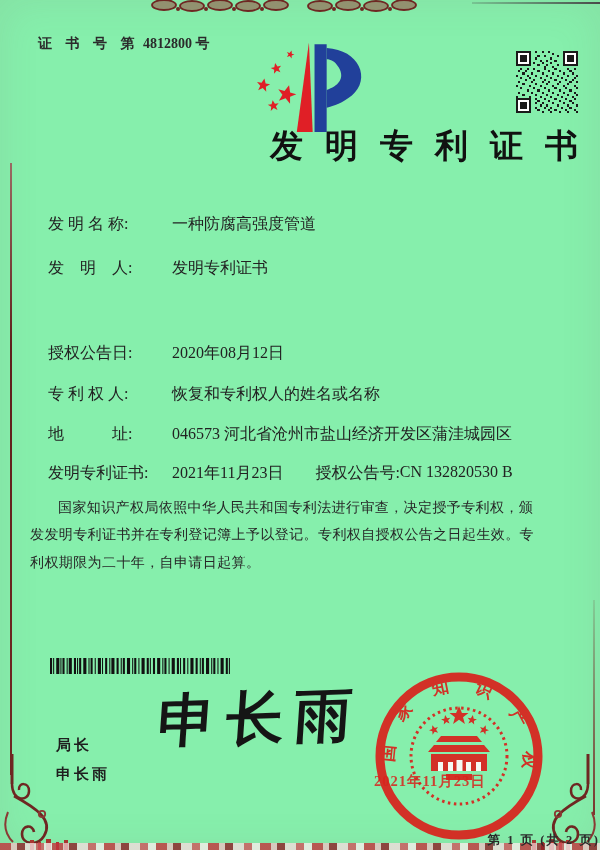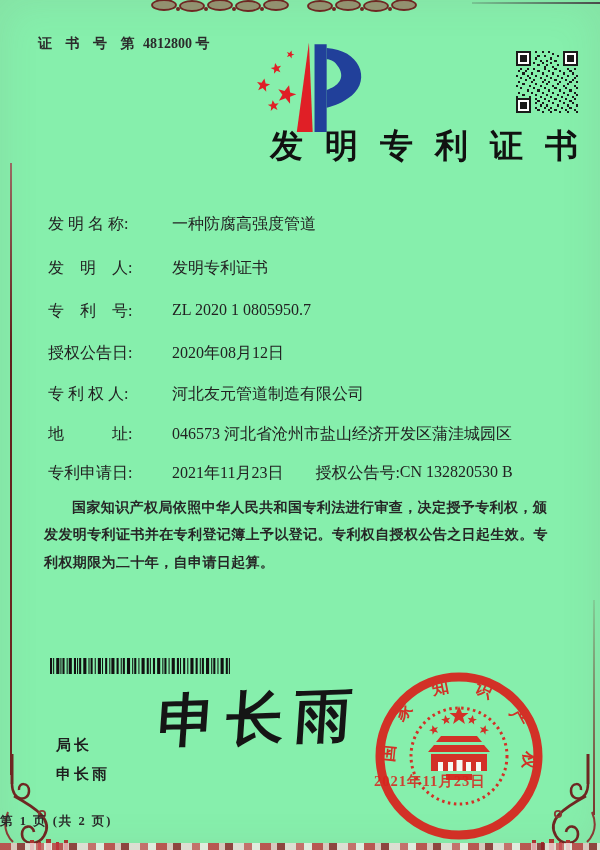--- a/index.html
+++ b/index.html
@@ -28,33 +28,33 @@
   .logo{position:absolute;left:238px;top:36px;}
   .qr{position:absolute;left:516px;top:50px;}
   .title{position:absolute;left:0;top:124px;width:100%;text-align:right;
     font-size:33px;font-weight:700;letter-spacing:22px;text-indent:22px;color:#111;}
   
   .field{position:absolute;left:48px;display:flex;font-size:16px;font-weight:400;color:#222;}
   .field .lbl{width:124px;flex:0 0 auto;white-space:pre;}
   .field .val{white-space:pre;}
   .field .lbl2{margin-left:32px;white-space:pre;}
   
-  .body-text{position:absolute;left:44px;top:494px;width:514px;
-    font-size:14px;line-height:1.95;letter-spacing:.4px;color:#262626;font-weight:700;}
+  .body-text{position:absolute;left:30px;top:494px;width:514px;
+    font-size:14px;line-height:1.95;letter-spacing:.4px;color:#262626;font-weight:400;}
   .body-text p{margin:0;text-indent:2em;}
   
   .barcode{position:absolute;left:50px;top:658px;}
   .signer{position:absolute;left:56px;top:731px;font-size:15px;font-weight:700;letter-spacing:3px;line-height:1.9;}
   .signature{position:absolute;left:158px;top:680px;font-size:58px;font-weight:600;
     letter-spacing:10px;color:#151515;transform:rotate(-2deg) skewX(-6deg);
     font-family:"DejaVu Serif","Liberation Serif",serif;}
   .seal{position:absolute;left:368px;top:668px;opacity:.93;}
   .seal-date{position:absolute;left:374px;top:772px;width:160px;font-size:14.5px;
     font-weight:700;color:#d8231d;letter-spacing:1px;z-index:5;opacity:.85;}
-  .footer{position:absolute;left:0;top:813px;width:100%;text-align:left;
+  .footer{position:absolute;left:0;top:832px;width:100%;text-align:right;
     font-size:12.5px;letter-spacing:2px;color:#2a2a2a;font-weight:600;}
 </style>
 </head>
 <body>
 
 <div class="page">
 
   <div class="border-left"></div>
   <div class="border-right"></div>
   <div class="topline-right"></div>
@@ -181,38 +181,34 @@
   <div class="title">发明专利证书</div>
 
   <div class="field" style="top:214px">
     <span class="lbl">发 明 名 称:</span>
     <span class="val">一种防腐高强度管道</span>
   </div>
   <div class="field" style="top:258px">
     <span class="lbl">发　明　人:</span>
     <span class="val">发明专利证书</span>
   </div>
-  <div class="field" style="top:301px">
-    <span class="lbl">专　利　号:</span>
-    <span class="val">ZL 2020 1 0805950.7</span>
-  </div>
   <div class="field" style="top:343px">
     <span class="lbl">授权公告日:</span>
     <span class="val">2020年08月12日</span>
   </div>
   <div class="field" style="top:384px">
     <span class="lbl">专 利 权 人:</span>
-    <span class="val">河北友元管道制造有限公司</span>
+    <span class="val">恢复和专利权人的姓名或名称</span>
   </div>
   <div class="field" style="top:424px">
     <span class="lbl">地　　　址:</span>
     <span class="val">046573 河北省沧州市盐山经济开发区蒲洼城园区</span>
   </div>
   <div class="field" style="top:463px">
-    <span class="lbl">专利申请日:</span>
+    <span class="lbl">发明专利证书:</span>
     <span class="val">2021年11月23日</span>
     <span class="lbl2">授权公告号:</span>
     <span class="val">CN 132820530 B</span>
   </div>
 
   <div class="body-text">
     <p>国家知识产权局依照中华人民共和国专利法进行审查，决定授予专利权，颁发发明专利证书并在专利登记簿上予以登记。专利权自授权公告之日起生效。专利权期限为二十年，自申请日起算。</p>
   </div>
 
   <svg class="barcode" width="182" height="16" viewBox="0 0 175 16" preserveAspectRatio="none">

